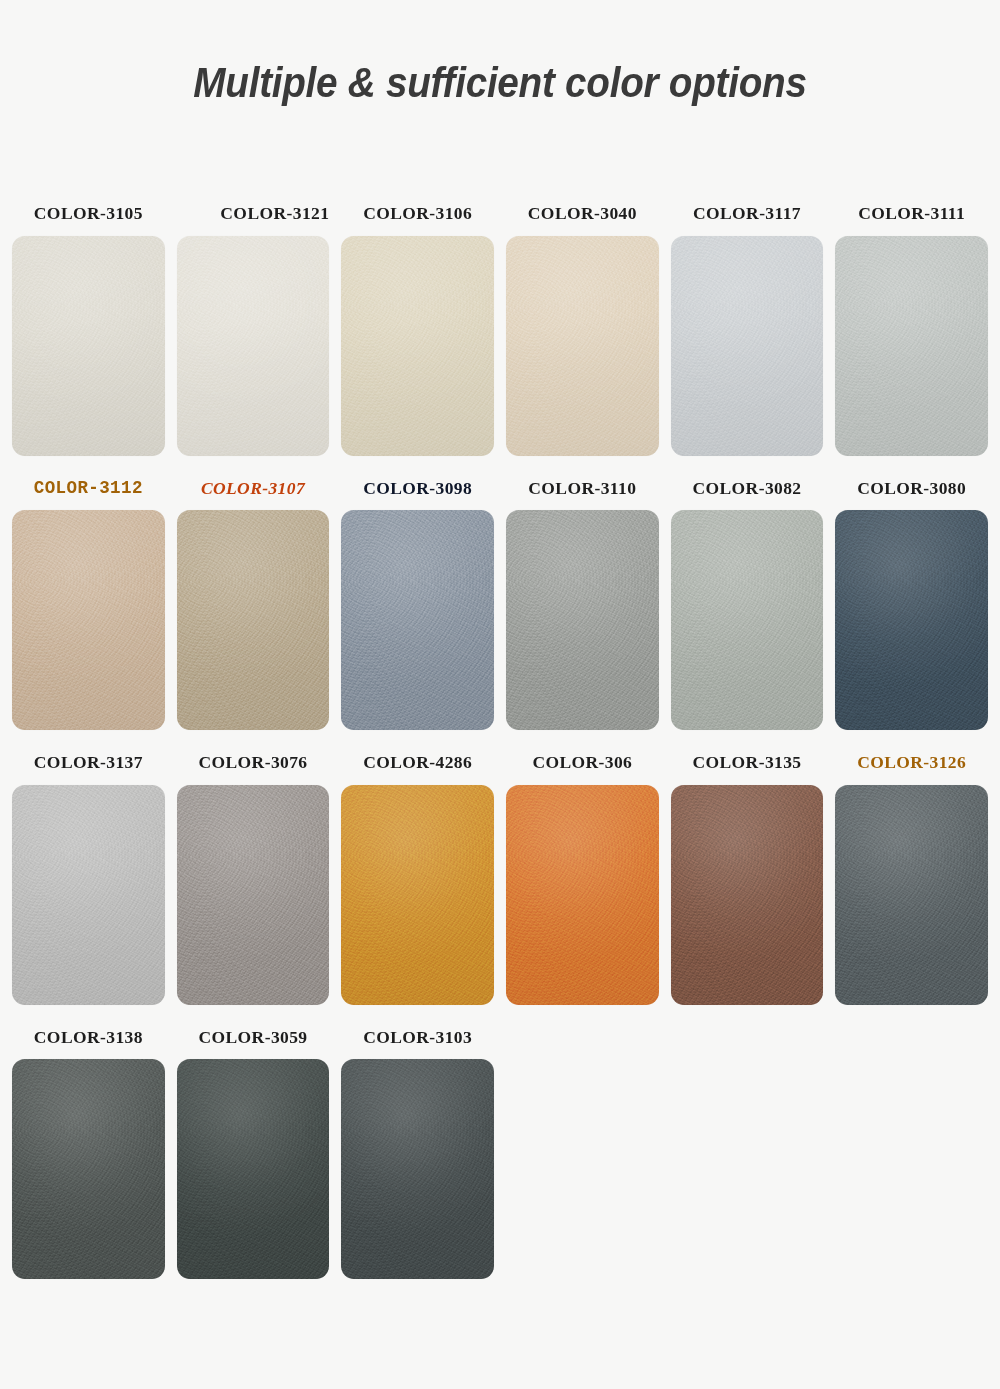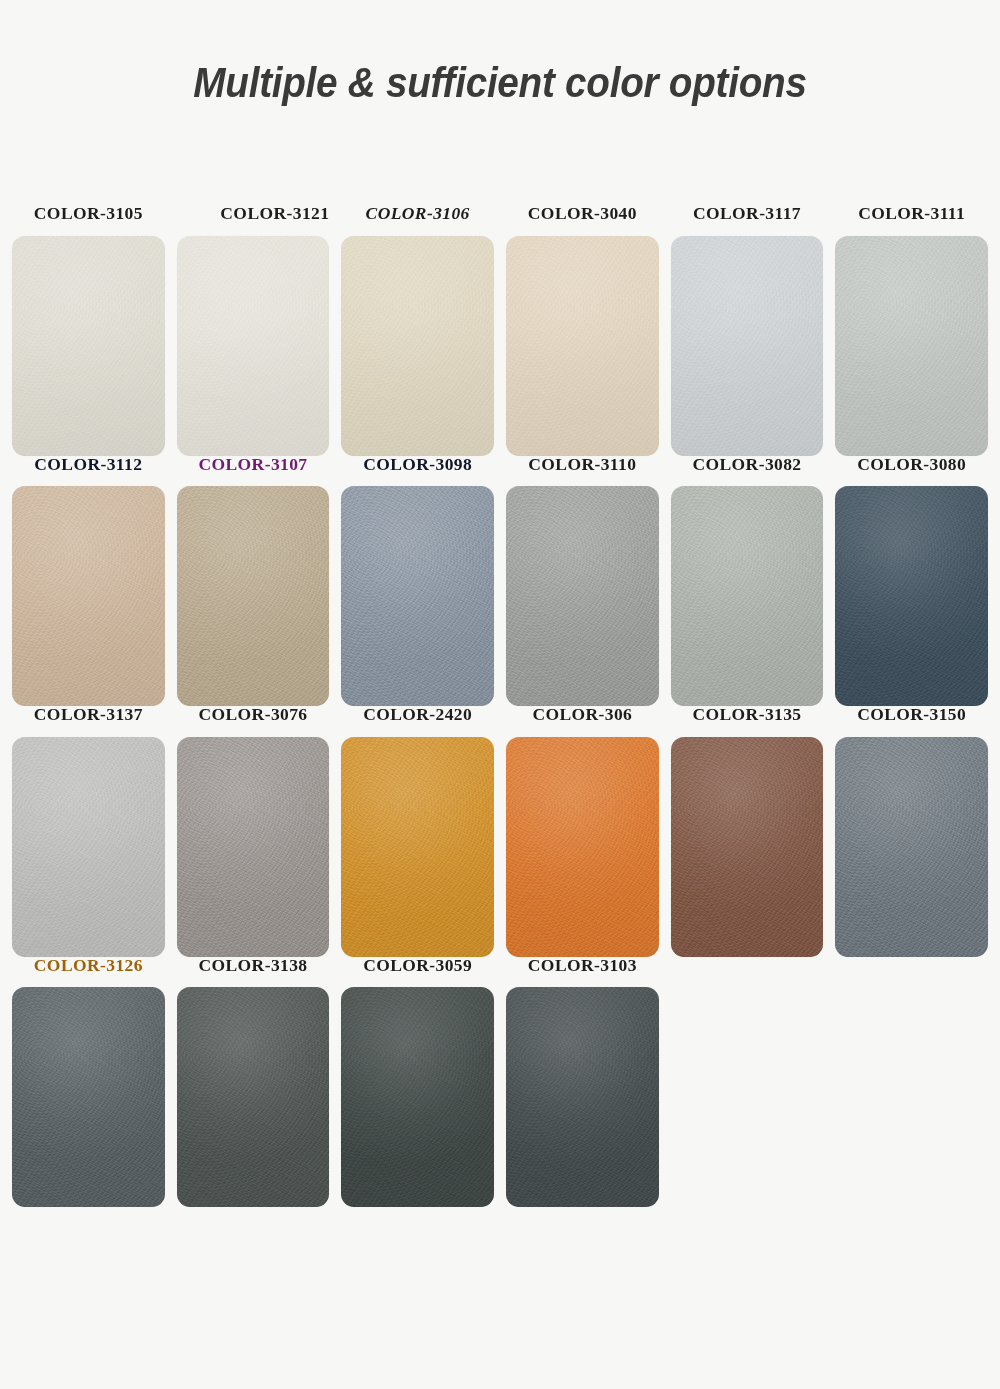--- a/index.html
+++ b/index.html
@@ -41,20 +41,21 @@
     left: 12px;
     width: 976px;
     display: grid;
     grid-template-columns: repeat(6, 1fr);
     column-gap: 12px;
     row-gap: 0px;
   }
 
   .swatch-cell {
     width: 100%;
+    margin-bottom: 24px;
   }
 
   .swatch-label {
     font-family: "Liberation Serif", "DejaVu Serif", serif;
     font-weight: bold;
     font-size: 17.5px;
     letter-spacing: 0.4px;
     color: #1d1d1d;
     text-align: center;
     line-height: 1;
@@ -129,41 +130,41 @@
 <div class="swatch-grid" id="swatch-grid">
     <div class="swatch-cell">
       <div class="swatch-label" style="color: rgb(29, 29, 29);">COLOR-3105</div>
       <div class="swatch-chip" style="background-color: rgb(222, 219, 209);"></div>
     </div>
     <div class="swatch-cell">
       <div class="swatch-label" style="color: rgb(29, 29, 29); text-align: right;">COLOR-3121</div>
       <div class="swatch-chip" style="background-color: rgb(228, 225, 216);"></div>
     </div>
     <div class="swatch-cell">
-      <div class="swatch-label" style="color: rgb(29, 29, 29); font-style: italic;">COLOR-3106</div>
+      <div class="swatch-label" style="color: rgb(29, 29, 29);">COLOR-3106</div>
       <div class="swatch-chip" style="background-color: rgb(222, 214, 191);"></div>
     </div>
     <div class="swatch-cell">
       <div class="swatch-label" style="color: rgb(29, 29, 29);">COLOR-3040</div>
       <div class="swatch-chip" style="background-color: rgb(225, 211, 189);"></div>
     </div>
     <div class="swatch-cell">
       <div class="swatch-label" style="color: rgb(29, 29, 29);">COLOR-3117</div>
       <div class="swatch-chip" style="background-color: rgb(204, 208, 211);"></div>
     </div>
     <div class="swatch-cell">
       <div class="swatch-label" style="color: rgb(29, 29, 29);">COLOR-3111</div>
       <div class="swatch-chip" style="background-color: rgb(191, 196, 193);"></div>
     </div>
     <div class="swatch-cell">
-      <div class="swatch-label" style="color: #0f172a;">COLOR-3112</div>
+      <div class="swatch-label" style="color: #a16207; font-family: Liberation Mono, monospace;">COLOR-3112</div>
       <div class="swatch-chip" style="background-color: rgb(203, 180, 155);"></div>
     </div>
     <div class="swatch-cell">
-      <div class="swatch-label" style="color: #701a75;">COLOR-3107</div>
+      <div class="swatch-label" style="color: #c2410c; font-style: italic;">COLOR-3107</div>
       <div class="swatch-chip" style="background-color: rgb(184, 169, 142);"></div>
     </div>
     <div class="swatch-cell">
       <div class="swatch-label" style="color: #0f172a;">COLOR-3098</div>
       <div class="swatch-chip" style="background-color: rgb(135, 146, 159);"></div>
     </div>
     <div class="swatch-cell">
       <div class="swatch-label" style="color: rgb(29, 29, 29); font-family: Liberation Serif, serif;">COLOR-3110</div>
       <div class="swatch-chip" style="background-color: rgb(154, 157, 153);"></div>
     </div>
@@ -177,36 +178,32 @@
     </div>
     <div class="swatch-cell">
       <div class="swatch-label" style="color: rgb(29, 29, 29);">COLOR-3137</div>
       <div class="swatch-chip" style="background-color: rgb(188, 188, 187);"></div>
     </div>
     <div class="swatch-cell">
       <div class="swatch-label" style="color: rgb(29, 29, 29);">COLOR-3076</div>
       <div class="swatch-chip" style="background-color: rgb(152, 146, 142);"></div>
     </div>
     <div class="swatch-cell">
-      <div class="swatch-label" style="color: rgb(29, 29, 29);">COLOR-2420</div>
+      <div class="swatch-label" style="color: rgb(29, 29, 29);">COLOR-4286</div>
       <div class="swatch-chip" style="background-color: rgb(207, 142, 44);"></div>
     </div>
     <div class="swatch-cell">
       <div class="swatch-label" style="color: rgb(29, 29, 29);">COLOR-306</div>
       <div class="swatch-chip" style="background-color: rgb(217, 117, 47);"></div>
     </div>
     <div class="swatch-cell">
       <div class="swatch-label" style="color: rgb(29, 29, 29);">COLOR-3135</div>
       <div class="swatch-chip" style="background-color: rgb(126, 86, 69);"></div>
     </div>
     <div class="swatch-cell">
-      <div class="swatch-label" style="color: rgb(29, 29, 29);">COLOR-3150</div>
-      <div class="swatch-chip" style="background-color: rgb(109, 118, 125);"></div>
-    </div>
-    <div class="swatch-cell">
       <div class="swatch-label" style="color: #a16207;">COLOR-3126</div>
       <div class="swatch-chip" style="background-color: rgb(86, 94, 97);"></div>
     </div>
     <div class="swatch-cell">
       <div class="swatch-label" style="color: rgb(29, 29, 29);">COLOR-3138</div>
       <div class="swatch-chip" style="background-color: rgb(77, 83, 81);"></div>
     </div>
     <div class="swatch-cell">
       <div class="swatch-label" style="color: rgb(29, 29, 29);">COLOR-3059</div>
       <div class="swatch-chip" style="background-color: rgb(63, 71, 69);"></div>

